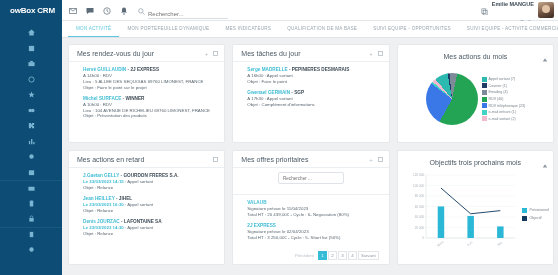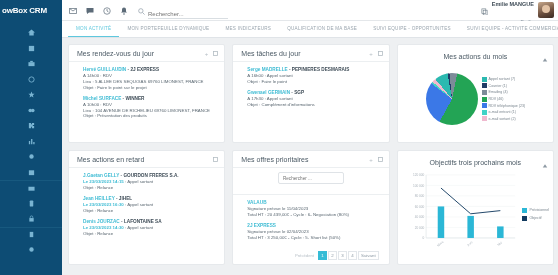--- a/index.html
+++ b/index.html
@@ -10,21 +10,21 @@
   }
   .app { position: relative; width: 558px; height: 275px; display: flex; }
 
   
   .sidebar {
     width: 62px; height: 275px; background: #0d4c74;
     display: flex; flex-direction: column; flex: 0 0 62px;
   }
   .brand {
     height: 21px; background: #0d4c74; color: #fff;
-    display: flex; align-items: center; padding-left: 2px;
+    display: flex; align-items: center; padding-left: 10px;
     font-size: 8px; font-weight: bold; letter-spacing: -.2px;
     white-space: nowrap; overflow: hidden; gap: 22px;
   }
   .brand-grid { margin-left: auto; margin-right: 3px; display: grid;
     grid-template-columns: 3px 3px; grid-gap: 1px; }
   .brand-grid i { width: 3px; height: 3px; background: #5bc6e8; display: block; }
   .side-icons { flex: 1; display: flex; flex-direction: column;
     align-items: center; padding-top: 4px; }
   .side-ico {
     width: 62px; height: 15.5px; display: flex; align-items: center;

